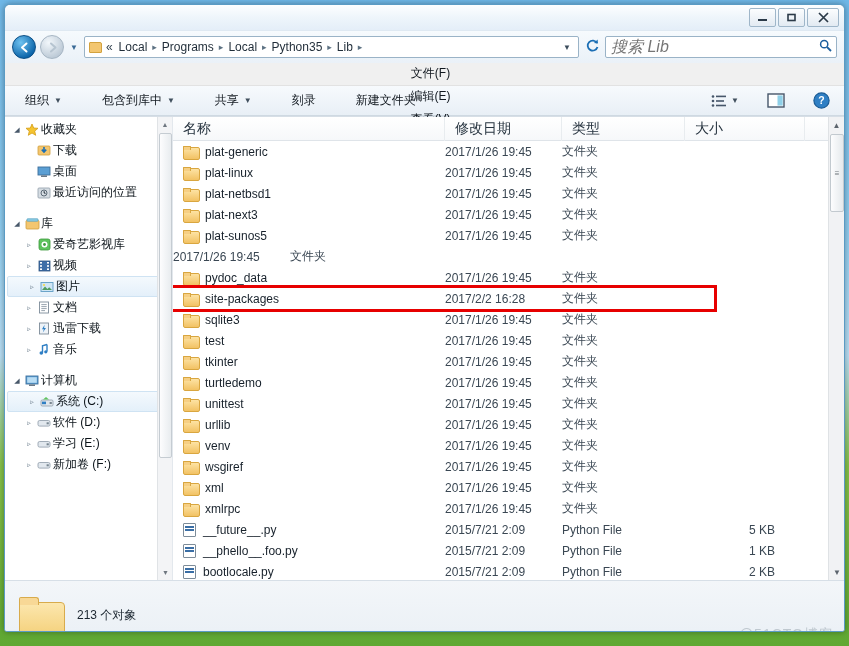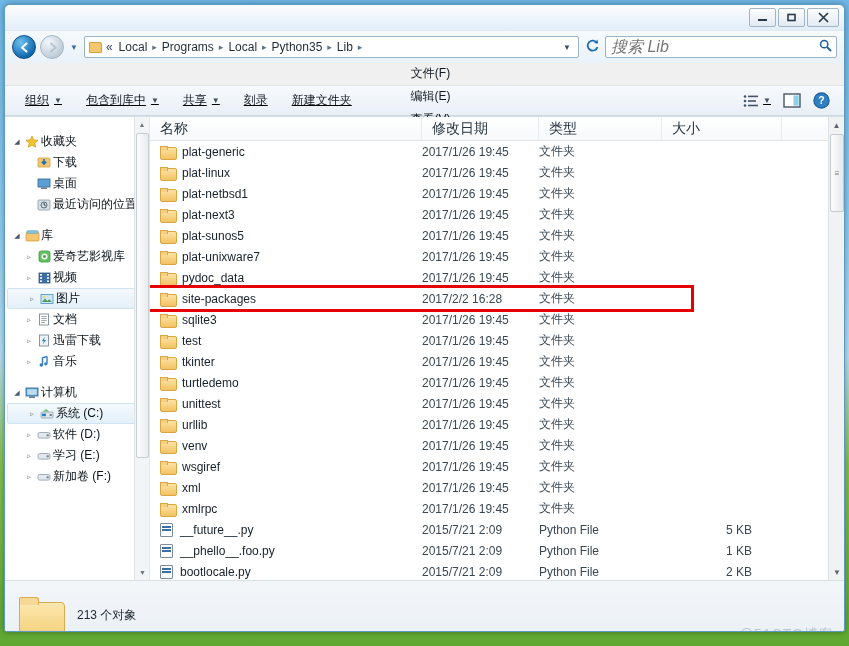--- a/index.html
+++ b/index.html
@@ -84,37 +84,36 @@
     padding-left: 12px; gap: 2px;
     background:#f0f0f0;
     border-bottom:1px solid #e2e2e2;
     flex-direction:column;
   }
   .menuitem { padding: 2px 9px; font-size:12px; color:#11181f; }
 
   
   .cmdbar {
     height: 30px; display:flex; align-items:center;
-    padding: 0 8px; gap: 0;
+    padding: 0 8px; gap: 16px;
     background: linear-gradient(180deg,#f7fafd,#e8eff6);
     border-bottom:1px solid #cfd9e2;
-    text-decoration:underline;
   }
   .cmditem { padding: 3px 12px; font-size:12px; color:#11181f; display:flex; align-items:center; gap:5px; }
   .cmdcaret { font-size:8px; color:#41505e; }
   .cmdspacer { flex:1; }
   .cmdicon { padding: 2px 6px; display:flex; align-items:center; gap:4px; }
 
   
   .content { display:flex; height: 464px; background:#fff; border-top:1px solid #d6dee6; }
 
   
   .navpane {
-    width: 145px; background:#fff; position:relative;
-    padding-top: 14px; overflow:hidden;
+    width: 168px; background:#fff; position:relative;
+    padding-top: 2px; overflow:hidden;
     border-right: 1px solid #e3e8ed;
   }
   .navitem { display:flex; align-items:center; height:21px; padding-left:6px; font-size:12px; color:#0b1319; white-space:nowrap; }
   .navitem.sel { background: linear-gradient(180deg,#f4f9fd,#e4f0fa); border:1px solid #cfe3f3; border-radius:2px; margin: 0 4px 0 2px; height:21px; }
   .navitem.group { font-weight:normal; }
   .tw { width:12px; font-size:7px; color:#6d7f8e; text-align:center; flex:none; }
   .tw.open { color:#48586a; }
   .ni { width:18px; flex:none; display:flex; align-items:center; justify-content:center; }
   .indent2 { padding-left: 18px; }
   .navgap { height: 10px; }
@@ -582,24 +581,20 @@
           <div class="row">
             <div class="n">
               <span class="folder-ic"></span>
               <span>plat-sunos5</span>
             </div>
             <div class="d">2017/1/26 19:45</div>
             <div class="t">文件夹</div>
             <div class="s"></div>
           </div>
           <div class="row">
-            <div class="n">
-              <span class="folder-ic"></span>
-              <span>plat-unixware7</span>
-            </div>
             <div class="d">2017/1/26 19:45</div>
             <div class="t">文件夹</div>
             <div class="s"></div>
           </div>
           <div class="row">
             <div class="n">
               <span class="folder-ic"></span>
               <span>pydoc_data</span>
             </div>
             <div class="d">2017/1/26 19:45</div>

